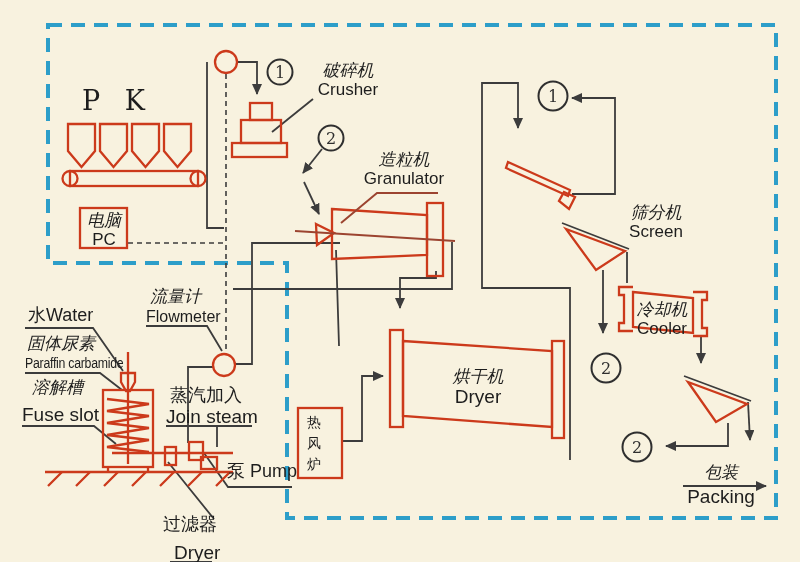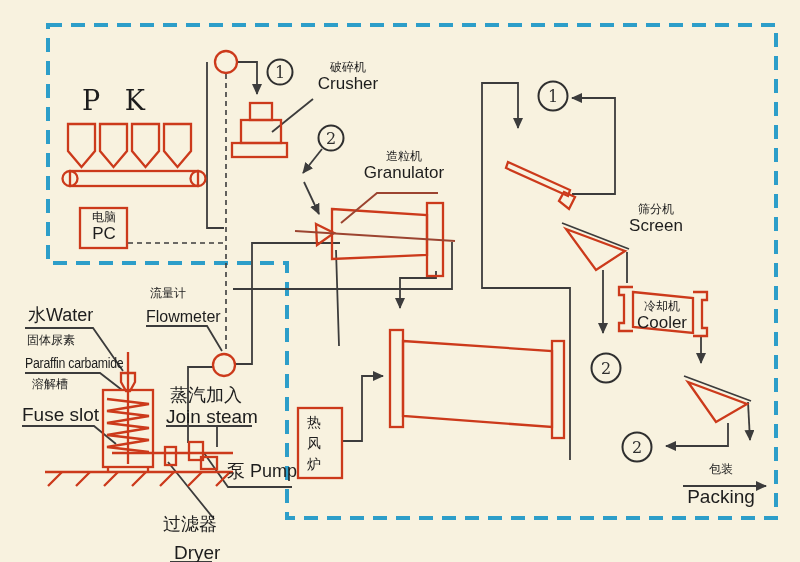--- a/index.html
+++ b/index.html
@@ -9,21 +9,21 @@
     font-family:"Liberation Sans",sans-serif;color:#1d1d1d;
   }
   .stage svg{position:absolute;left:0;top:0;}
   .k{stroke:#3c3c3c;stroke-width:1.8;fill:none;}
   .kd{stroke:#3c3c3c;stroke-width:1.6;fill:none;stroke-dasharray:5 4;}
   .r{stroke:#cc3a1b;stroke-width:2.3;fill:none;}
   .dr{stroke:#9c4430;stroke-width:2;fill:none;}
   .teal{stroke:#2d9ec9;stroke-width:4;fill:none;stroke-dasharray:14 9;}
   .lbl{position:absolute;line-height:1.12;white-space:nowrap;color:#1d1d1d;}
   .ctr{transform:translateX(-50%);text-align:center;}
-  .zh{font-size:12px;}
+  .zh{font-size:17px;font-style:italic;}
   .en{font-size:17px;}
   .num{
     position:absolute;width:25px;height:25px;border:2px solid #2f2f2f;border-radius:50%;
     display:flex;align-items:center;justify-content:center;
     font-family:"DejaVu Serif",serif;font-size:16px;color:#2f2f2f;
     transform:translate(-50%,-50%);background:transparent;
   }
   .pk{font-family:"DejaVu Serif",serif;font-weight:normal;font-size:27px;letter-spacing:8px;}
   .furnace-txt{width:26px;word-break:break-all;text-align:left;font-size:14px;line-height:21px;white-space:normal;}
   .cap-zh{font-size:17px;font-weight:bold;letter-spacing:9px;}
@@ -164,20 +164,24 @@
 <div class="lbl ctr" style="left:656px;top:203px">
   <div class="zh">筛分机</div>
   <div class="en">Screen</div>
 </div>
 
 <div class="lbl ctr" style="left:662px;top:300px">
   <div class="zh">冷却机</div>
   <div class="en">Cooler</div>
 </div>
 
+<div class="lbl ctr" style="left:478px;top:367px">
+  <div class="zh">烘干机</div>
+  <div class="en big">Dryer</div>
+</div>
 
 
 <div class="lbl furnace-txt" style="left:307px;top:412px">热风炉</div>
 
 
 <div class="lbl ctr zh" style="left:721px;top:463px">包装</div>
 <div class="lbl ctr big" style="left:721px;top:486px">Packing</div>
 
 <div class="lbl" style="left:28px;top:305px;font-size:18px">水Water</div>
 

